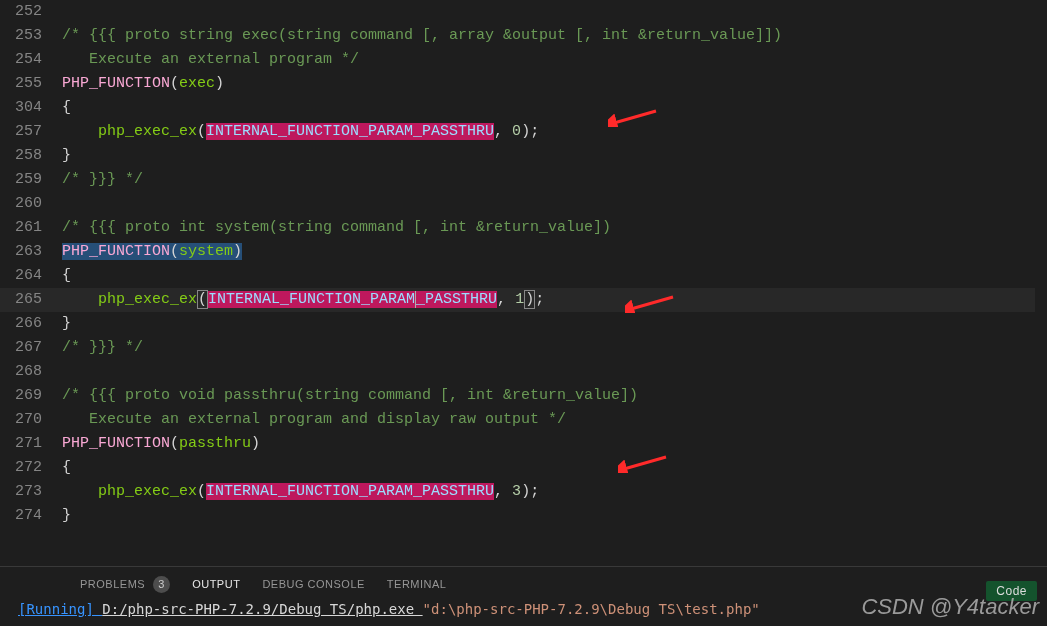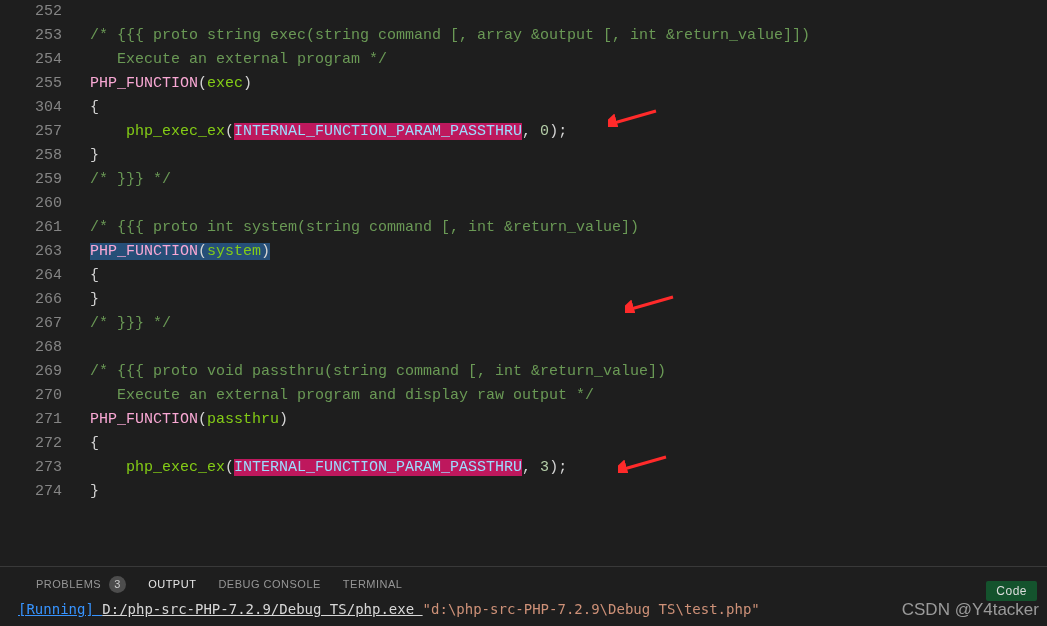--- a/index.html
+++ b/index.html
@@ -1,61 +1,62 @@
 <!DOCTYPE html>
 <html><head>
 <meta charset="utf-8">
 <style>
 * { margin:0; padding:0; box-sizing:border-box; }
 body { background:#1e1e1e; font-family:Consolas,'Courier New',monospace; font-size:15px; overflow:hidden; width:1047px; height:626px; color:#d4d4d4; position:relative; }
-.editor { position:absolute; top:0; left:0; right:0; bottom:60px; background:#1e1e1e;padding-left:20px; }
+.editor { position:absolute; top:0; left:0; right:0; bottom:60px; background:#1e1e1e; }
 .line { height:24px; line-height:24px; display:flex; white-space:pre; }
 .gutter { width:62px; text-align:right; color:#858585; padding-right:20px; flex:none; }
-.code { flex:1; color:#d4d4d4;margin-left:8px; }
+.code { flex:1; color:#d4d4d4; }
 .cm { color:#6a9955; }
 .kw { color:#f9a8d4; }
 .fn { color:#84cc16; }
 .const-sel { background:#be185d; color:#9cdcfe; }
 .sel { background:#264f78; }
 .num { color:#b5cea8; }
 .pn { color:#d4d4d4; }
 .cursor { border-left:1px solid #aeafad; }
 .bracket { border:1px solid #888; }
 .current { background:#282828; }
 .minimap-strip { position:absolute; top:0; right:0; width:12px; bottom:60px; background:#1e1e1e; }
 .panel { position:absolute; left:0; right:0; bottom:0; height:60px; background:#1e1e1e; border-top:1px solid #393939; }
-.tabs { display:flex; align-items:center; height:34px; gap:22px; padding-left:36px; font-family:-apple-system,Segoe UI,Arial,sans-serif; font-size:11px; letter-spacing:.5px; }
+.tabs { display:flex; align-items:center; height:34px; gap:22px; padding-left:36px; font-family:-apple-system,Segoe UI,Arial,sans-serif; font-size:11px; letter-spacing:.5px;margin-left:44px; }
 .tab { color:#969696; cursor:pointer; display:flex; align-items:center; gap:8px;}
 .tab.active { color:#e7e7e7; }
 .badge { display:inline-flex; align-items:center; justify-content:center; background:#4d4d4d; color:#ccc; border-radius:50%; width:17px; height:17px; font-size:11px; }
 .code-chip { position:absolute; right:10px; top:14px; background:#14532d; color:#ddd; padding:3px 10px; border-radius:2px; font-family:-apple-system,Segoe UI,Arial,sans-serif; font-size:12px;}
 .term { padding:0 18px; font-family:Consolas,monospace; font-size:14px; white-space:nowrap; overflow:hidden;}
 .run { color:#3794ff;text-decoration:underline; }
 .path1 { color:#d7d7d7;text-decoration:underline; }
 .str { color:#ce9178; }
-.watermark { position:absolute; right:8px; bottom:6px; color:#b0b0b0; font-family:-apple-system,Arial,sans-serif; font-size:17px; opacity:.85;}
+.watermark { position:absolute; right:8px; bottom:6px; color:#b0b0b0; font-family:-apple-system,Arial,sans-serif; font-size:22px; opacity:.85;font-style:italic;}
 .arrow { position:absolute; width:50px; height:20px; z-index:5; }
 .arrow svg { width:100%; height:100%; }
 </style>
 </head>
 <body>
 
 <div class="editor" id="editor">
     <div class="line"><div class="gutter">252</div><div class="code"></div></div>
     <div class="line"><div class="gutter">253</div><div class="code"><span class="cm">/* {{{ proto string exec(string command [, array &amp;output [, int &amp;return_value]])</span></div></div>
     <div class="line"><div class="gutter">254</div><div class="code"><span class="cm">   Execute an external program */</span></div></div>
     <div class="line"><div class="gutter">255</div><div class="code"><span class="kw">PHP_FUNCTION</span><span class="pn">(</span><span class="fn">exec</span><span class="pn">)</span></div></div>
     <div class="line"><div class="gutter">304</div><div class="code"><span class="pn">{</span></div></div>
     <div class="line"><div class="gutter">257</div><div class="code"><span class="fn">    php_exec_ex</span><span class="pn">(</span><span class="const-sel">INTERNAL_FUNCTION_PARAM_PASSTHRU</span><span class="pn">, </span><span class="num">0</span><span class="pn">);</span></div></div>
     <div class="line"><div class="gutter">258</div><div class="code"><span class="pn">}</span></div></div>
     <div class="line"><div class="gutter">259</div><div class="code"><span class="cm">/* }}} */</span></div></div>
     <div class="line"><div class="gutter">260</div><div class="code"></div></div>
     <div class="line"><div class="gutter">261</div><div class="code"><span class="cm">/* {{{ proto int system(string command [, int &amp;return_value])</span></div></div>
     <div class="line"><div class="gutter">263</div><div class="code"><span class="kw sel">PHP_FUNCTION</span><span class="pn sel">(</span><span class="fn sel">system</span><span class="pn sel">)</span></div></div>
     <div class="line"><div class="gutter">264</div><div class="code"><span class="pn">{</span></div></div>
+    <div class="line current"><div class="gutter">265</div><div class="code"><span class="fn">    php_exec_ex</span><span class="pn bracket">(</span><span class="const-sel">INTERNAL_FUNCTION_PARAM</span><span class="cursor"></span><span class="const-sel">_PASSTHRU</span><span class="pn">, </span><span class="num">1</span><span class="pn bracket">)</span><span class="pn">;</span></div></div>
     <div class="line"><div class="gutter">266</div><div class="code"><span class="pn">}</span></div></div>
     <div class="line"><div class="gutter">267</div><div class="code"><span class="cm">/* }}} */</span></div></div>
     <div class="line"><div class="gutter">268</div><div class="code"></div></div>
     <div class="line"><div class="gutter">269</div><div class="code"><span class="cm">/* {{{ proto void passthru(string command [, int &amp;return_value])</span></div></div>
     <div class="line"><div class="gutter">270</div><div class="code"><span class="cm">   Execute an external program and display raw output */</span></div></div>
     <div class="line"><div class="gutter">271</div><div class="code"><span class="kw">PHP_FUNCTION</span><span class="pn">(</span><span class="fn">passthru</span><span class="pn">)</span></div></div>
     <div class="line"><div class="gutter">272</div><div class="code"><span class="pn">{</span></div></div>
     <div class="line"><div class="gutter">273</div><div class="code"><span class="fn">    php_exec_ex</span><span class="pn">(</span><span class="const-sel">INTERNAL_FUNCTION_PARAM_PASSTHRU</span><span class="pn">, </span><span class="num">3</span><span class="pn">);</span></div></div>
     <div class="line"><div class="gutter">274</div><div class="code"><span class="pn">}</span></div></div>
   </div>

